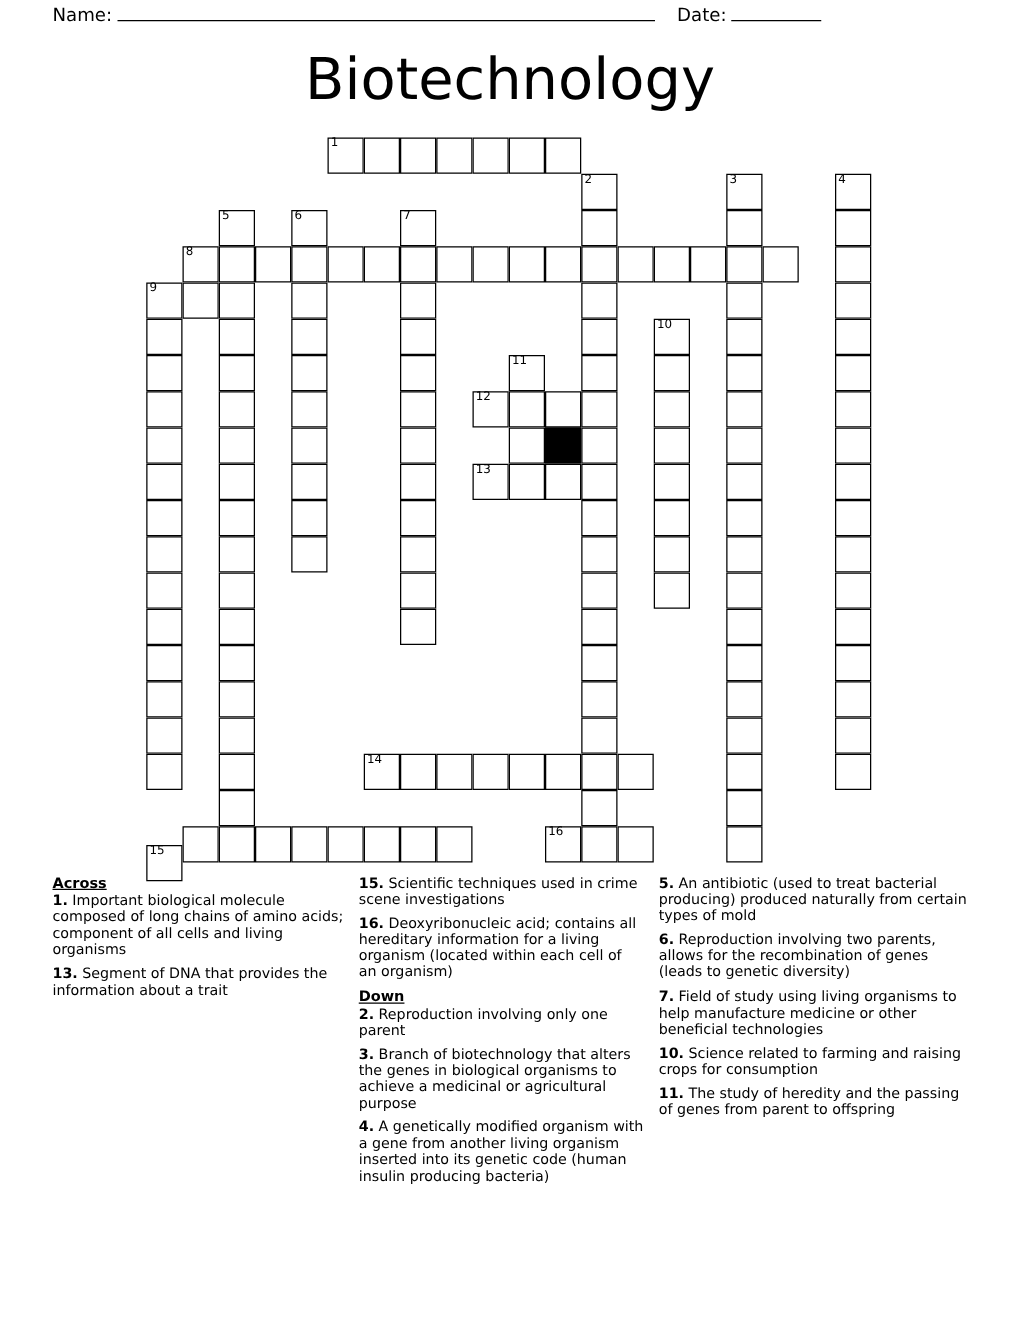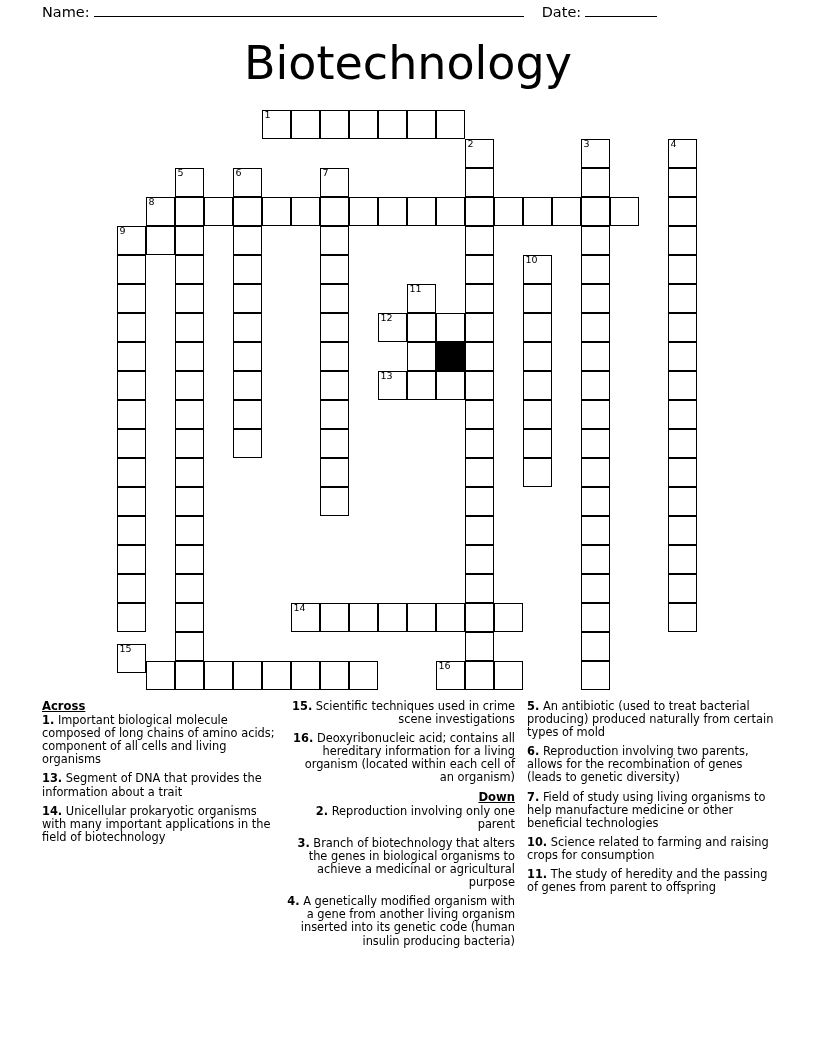--- a/index.html
+++ b/index.html
@@ -83,21 +83,21 @@
     display: flex;
     gap: 0px;
     align-items: flex-start;
   }
   .clue-col {
     width: 245px;
     padding-right: 12px;
     font-size: 11.4px;
     line-height: 13.1px;
   }
-  .clue-col.col2 { width: 240px; text-align: right; }
+  .clue-col.col2 { width: 240px; }
   .clue-col.col3 { width: 251px; padding-right: 0; }
   .clue-heading {
     font-weight: bold;
     text-decoration: underline;
     margin: 0 0 1px 0;
     font-size: 11.6px;
   }
   .clue {
     margin: 0 0 6px 0;
   }
@@ -288,21 +288,21 @@
     <div class="cell" style="left: 378px; top: 603px;"></div>
     <div class="cell" style="left: 407px; top: 603px;"></div>
     <div class="cell" style="left: 436px; top: 603px;"></div>
     <div class="cell" style="left: 465px; top: 603px;"></div>
     <div class="cell" style="left: 494px; top: 603px;"></div>
     <div class="cell" style="left: 581px; top: 603px;"></div>
     <div class="cell" style="left: 668px; top: 603px;"></div>
     <div class="cell" style="left: 175px; top: 632px;"></div>
     <div class="cell" style="left: 465px; top: 632px;"></div>
     <div class="cell" style="left: 581px; top: 632px;"></div>
-    <div class="cell" style="left: 117px; top: 644px;">
+    <div class="cell" style="left: 117px; top: 676px;">
       <span class="cnum">15</span>
     </div>
     <div class="cell" style="left: 146px; top: 661px;"></div>
     <div class="cell" style="left: 175px; top: 661px;"></div>
     <div class="cell" style="left: 204px; top: 661px;"></div>
     <div class="cell" style="left: 233px; top: 661px;"></div>
     <div class="cell" style="left: 262px; top: 661px;"></div>
     <div class="cell" style="left: 291px; top: 661px;"></div>
     <div class="cell" style="left: 320px; top: 661px;"></div>
     <div class="cell" style="left: 349px; top: 661px;"></div>
@@ -312,21 +312,20 @@
     <div class="cell" style="left: 465px; top: 661px;"></div>
     <div class="cell" style="left: 494px; top: 661px;"></div>
     <div class="cell" style="left: 581px; top: 661px;"></div>
   </div>
 
 <div id="clues">
   <div class="clue-col col1">
       <div class="clue-heading">Across</div>
       <p class="clue"><span class="cn">1.</span><span> Important biological molecule composed of long chains of amino acids; component of all cells and living organisms</span></p>
       <p class="clue"><span class="cn">13.</span><span> Segment of DNA that provides the information about a trait</span></p>
-      <p class="clue"><span class="cn">14.</span><span> Unicellular prokaryotic organisms with many important applications in the field of biotechnology</span></p>
     </div>
   <div class="clue-col col2">
       <p class="clue"><span class="cn">15.</span><span> Scientific techniques used in crime scene investigations</span></p>
       <p class="clue"><span class="cn">16.</span><span> Deoxyribonucleic acid; contains all hereditary information for a living organism (located within each cell of an organism)</span></p>
       <div class="clue-heading">Down</div>
       <p class="clue"><span class="cn">2.</span><span> Reproduction involving only one parent</span></p>
       <p class="clue"><span class="cn">3.</span><span> Branch of biotechnology that alters the genes in biological organisms to achieve a medicinal or agricultural purpose</span></p>
       <p class="clue"><span class="cn">4.</span><span> A genetically modified organism with a gene from another living organism inserted into its genetic code (human insulin producing bacteria)</span></p>
     </div>
   <div class="clue-col col3">

